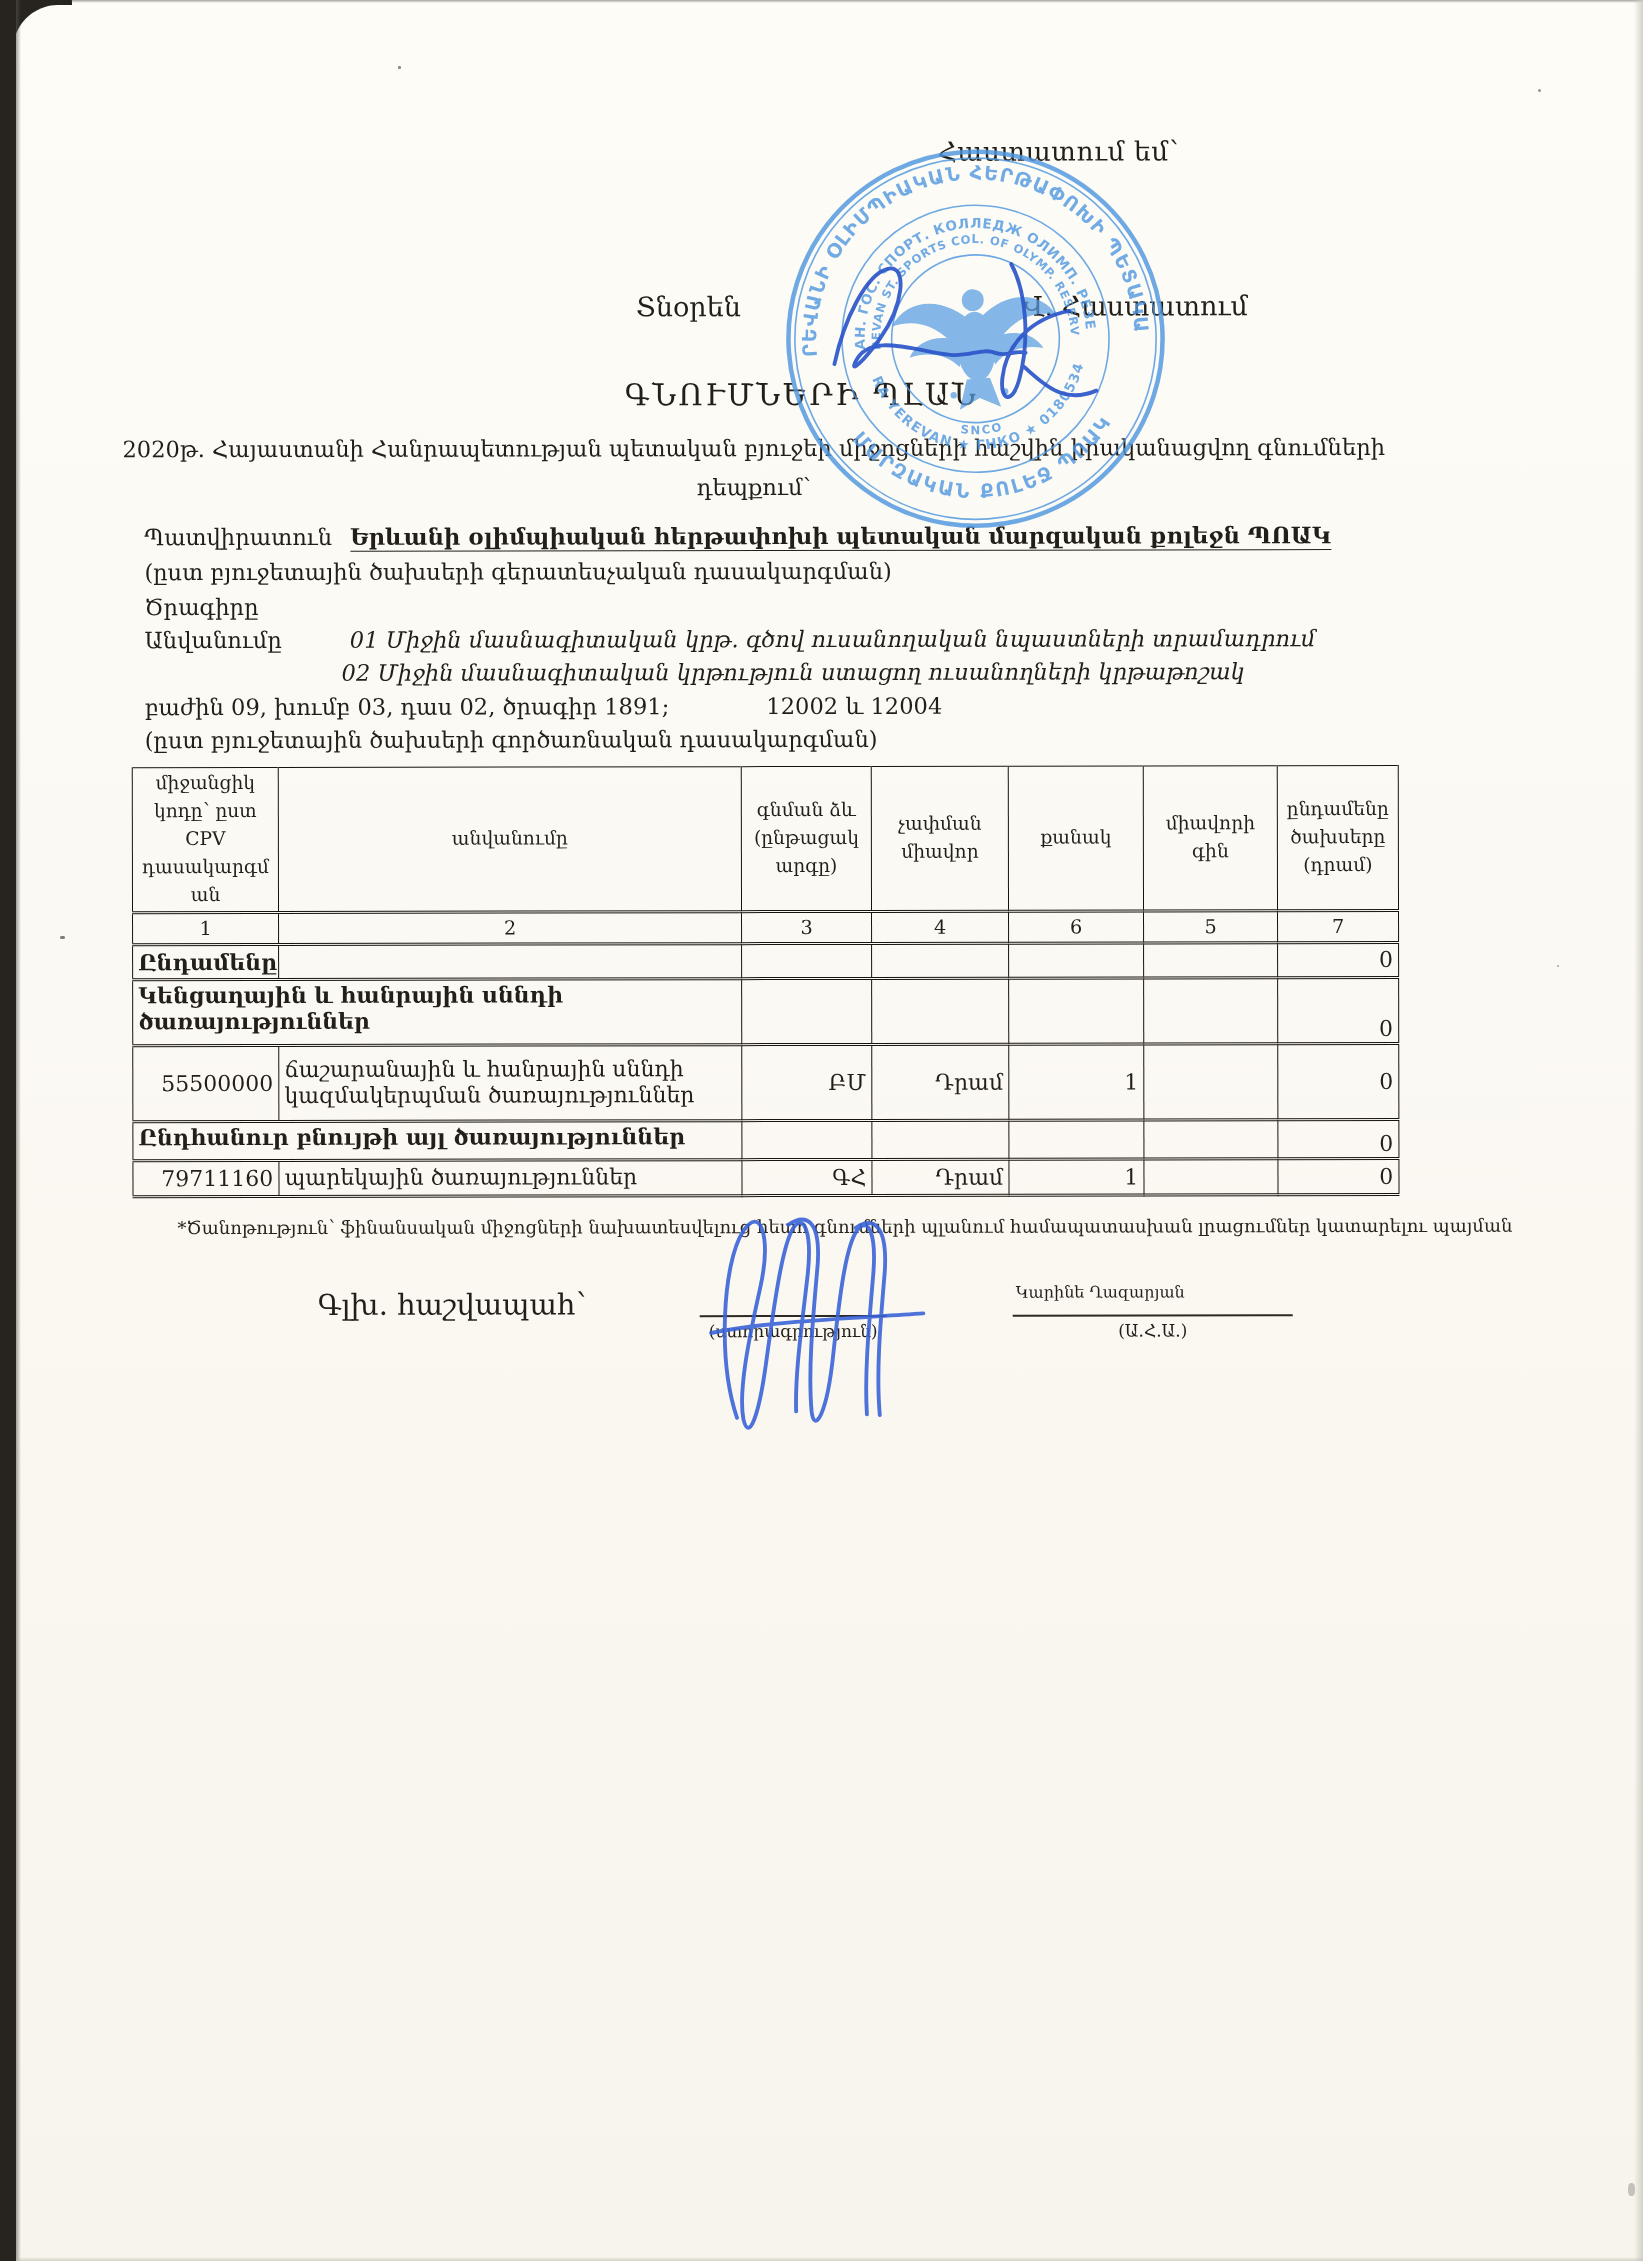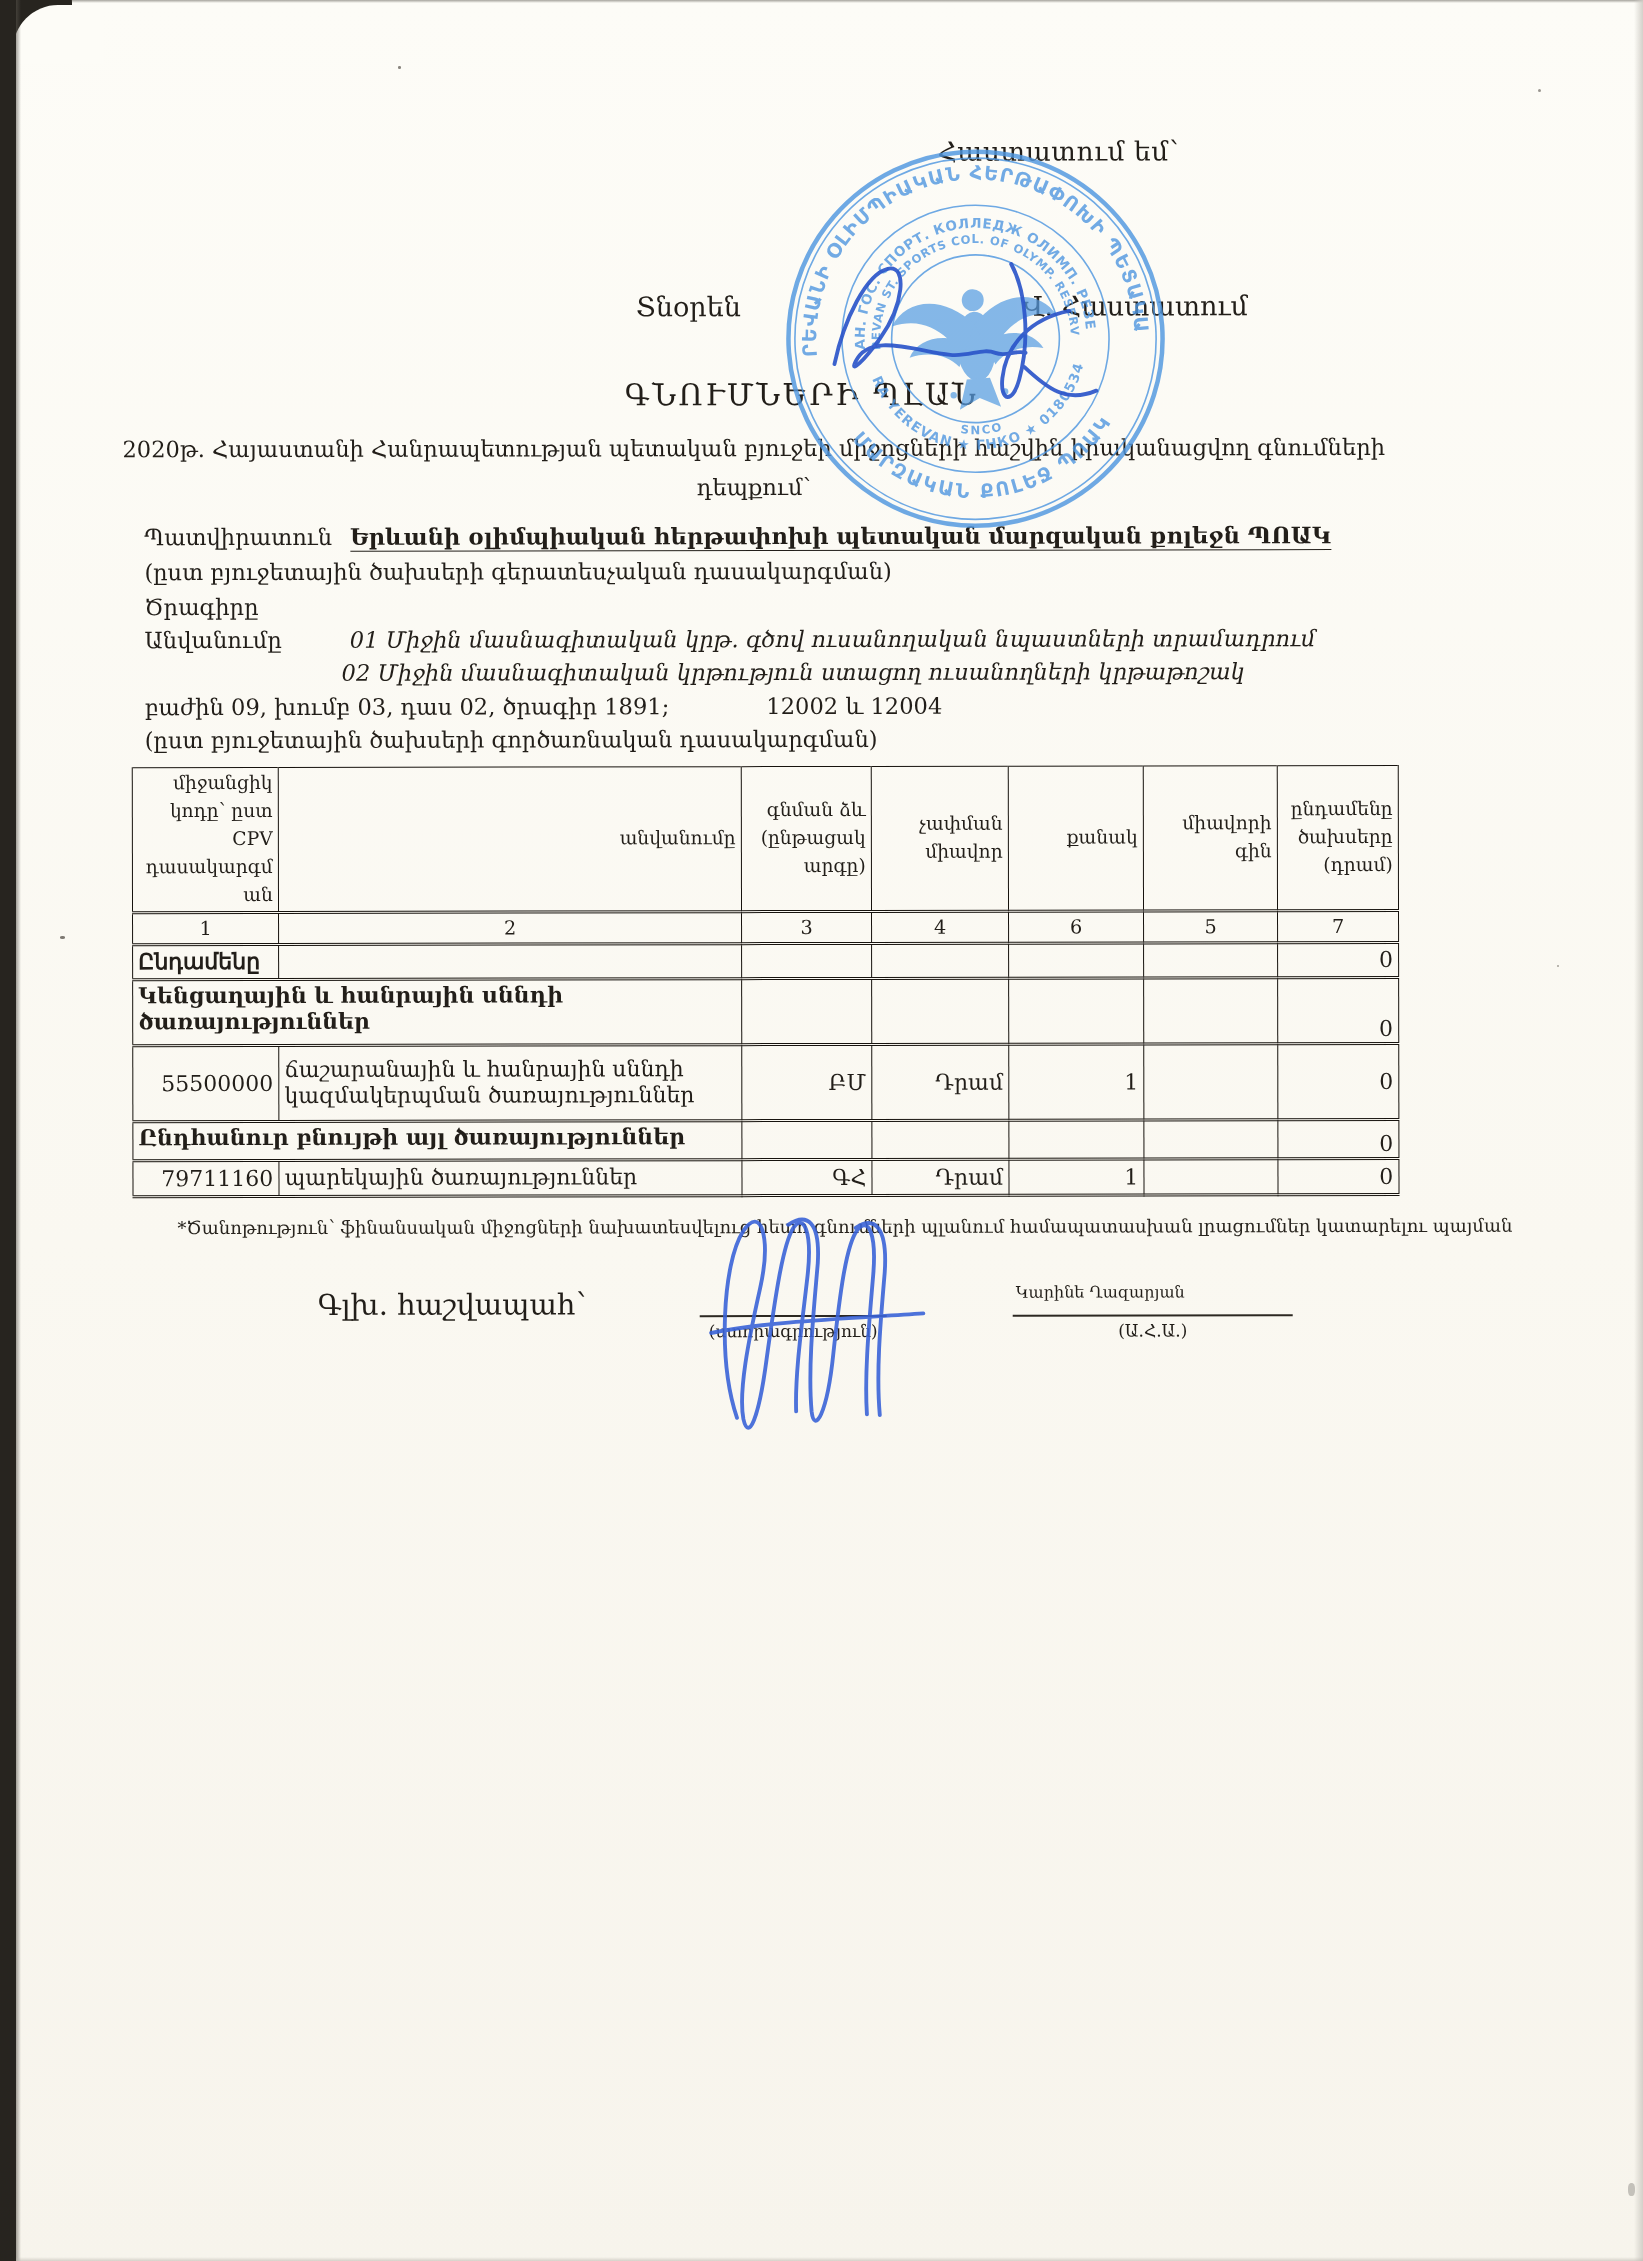--- a/index.html
+++ b/index.html
@@ -33,25 +33,25 @@
   .cust-name{font-weight:bold;border-bottom:1.3px solid #221e19;padding-bottom:1.3px;margin-left:18px;}
   .prog-item{font-style:italic;}
   .codes-gap{display:inline-block;margin-left:97px;}
   .item1-gap{display:inline-block;margin-left:68px;}
   
   table.plan{border-collapse:collapse;table-layout:fixed;width:1267px;
     border:1.9px solid #17130e;border-bottom:3.2px double #17130e;}
   .plan th,.plan td{border-left:1.3px solid #17130e;border-right:1.3px solid #17130e;
     padding:1.3px 5.2px;overflow:hidden;}
   .plan tr.hsep{border-top:3.2px double #17130e;}
-  .plan th{font-weight:normal;font-size:18.7px;line-height:1.5;text-align:right;
+  .plan th{font-weight:normal;font-size:18.7px;line-height:1.5;text-align:center;
     vertical-align:middle;overflow-wrap:anywhere;}
   .plan td{font-size:22px;}
   .num-row td{text-align:center;font-size:19.3px;}
-  .lbl-bold{font-weight:bold;font-size:23px;text-align:left;padding-left:3.9px;font-family:Liberation Serif, serif;}
+  .lbl-bold{font-weight:bold;font-size:23px;text-align:left;padding-left:3.9px;}
   .sec-label{font-weight:bold;font-size:23px;text-align:left;vertical-align:top;padding-left:3.9px;}
   .cell-code{text-align:right;padding-right:3.2px;}
   .cell-name{text-align:left;line-height:1.18;padding-left:3.9px;}
   .cell-center{text-align:right;}
   .cell-qty{text-align:right;padding-right:9px;}
   .cell-amt{text-align:right;padding-right:3.2px;}
   .v-bottom{vertical-align:bottom;}
   
   .footnote{font-size:18px;white-space:nowrap;color:#28241e;}
   .acct-label{font-size:29px;}

